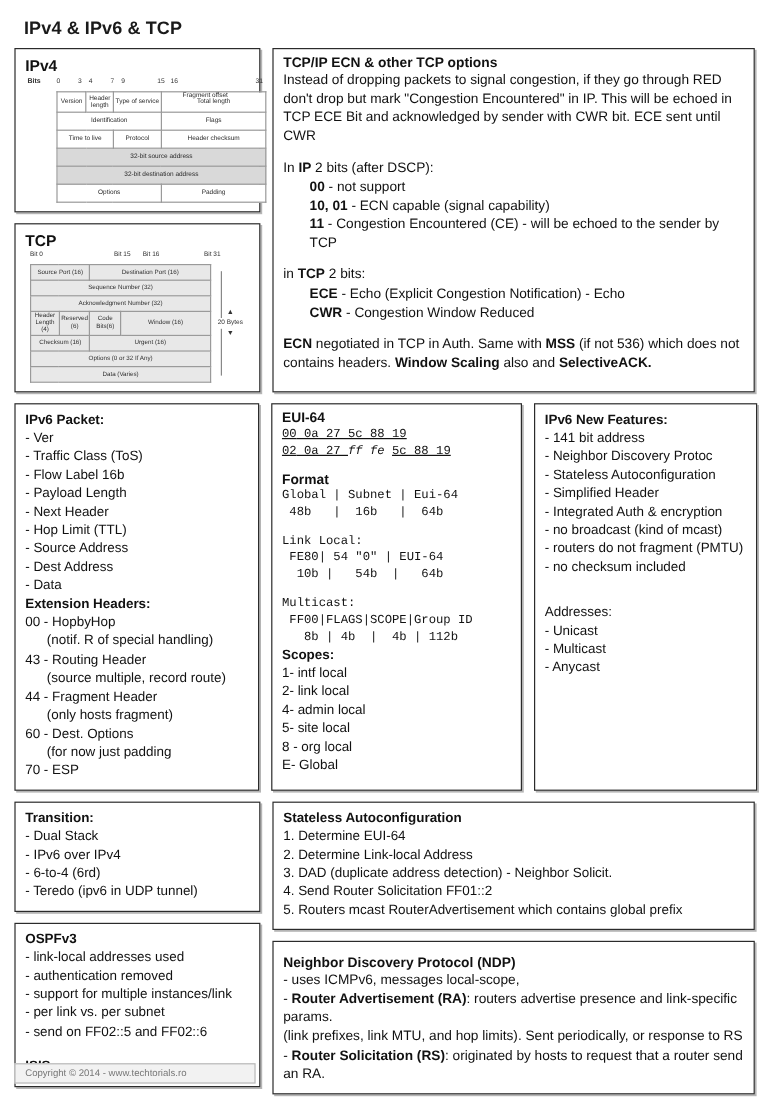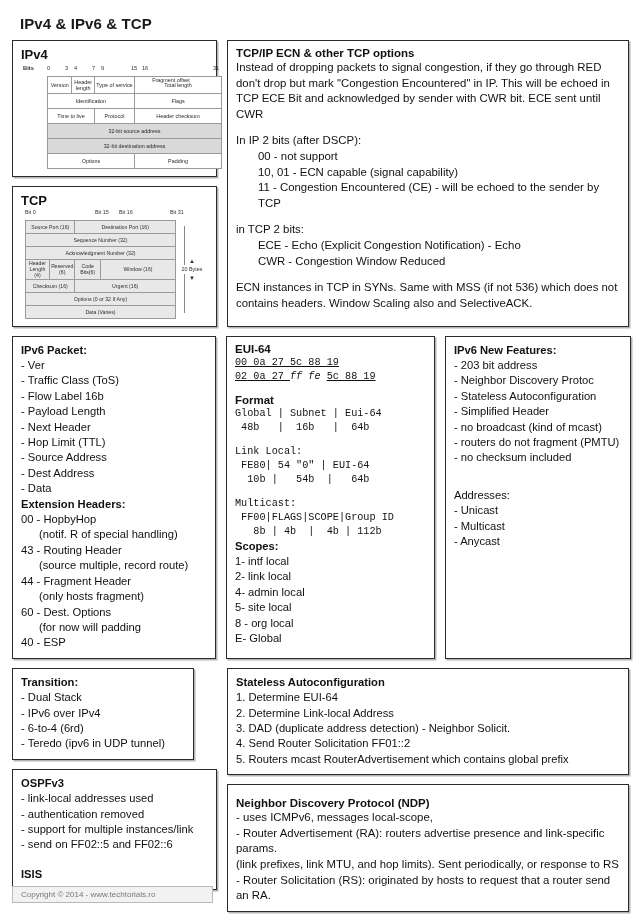--- a/index.html
+++ b/index.html
@@ -48,21 +48,21 @@
   }
   ul.plain li.ind { padding-left: 18px; }
   ul.plain li.hd { font-weight: bold; }
   .para {
     font-size: 11.4px;
     line-height: 15.6px;
     color: #111;
     margin: 0;
   }
   .spacer { height: 11px; }
-  b { font-weight: normal; }
+  b { font-weight: bold; }
 
   
   .diagram { margin: 3px 0 0 0; }
   .bitbar {
     position: relative;
     height: 11px;
     font-size: 5.6px;
     color: #333;
     margin-left: 26px;
   }
@@ -283,21 +283,21 @@
       <div class="spacer"></div>
       <p class="para"><span>In </span><b>IP</b><span> 2 bits (after DSCP):</span></p>
       <p class="para" style="padding-left:22px"><b>00</b><span> - not support</span></p>
       <p class="para" style="padding-left:22px"><b>10, 01</b><span> - ECN capable (signal capability)</span></p>
       <p class="para" style="padding-left:22px"><b>11</b><span> - Congestion Encountered (CE) - will be echoed to the sender by TCP</span></p>
       <div class="spacer"></div>
       <p class="para"><span>in </span><b>TCP</b><span> 2 bits:</span></p>
       <p class="para" style="padding-left:22px"><b>ECE</b><span> - Echo (Explicit Congestion Notification) - Echo</span></p>
       <p class="para" style="padding-left:22px"><b>CWR</b><span> - Congestion Window Reduced</span></p>
       <div class="spacer"></div>
-      <p class="para"><b>ECN</b><span> instances in TCP in SYNs. Same with </span><b>MSS</b><span> (if not 536) which does not</span></p>
+      <p class="para"><b>ECN</b><span> negotiated in TCP in Auth. Same with </span><b>MSS</b><span> (if not 536) which does not</span></p>
       <p class="para"><span>contains headers. </span><b>Window Scaling</b><span> also and </span><b>SelectiveACK.</b></p>
     </div>
   </div>
 
   <div class="row" style="margin-top:9px">
 
     <div class="panel" style="width:205px">
       <ul class="plain">
         <li class="hd">IPv6 Packet:</li>
         <li>- Ver</li>
@@ -310,22 +310,22 @@
         <li>- Dest Address</li>
         <li>- Data</li>
         <li class="hd">Extension Headers:</li>
         <li>00 - HopbyHop</li>
         <li class="ind">(notif. R of special handling)</li>
         <li>43 - Routing Header</li>
         <li class="ind">(source multiple, record route)</li>
         <li>44 - Fragment Header</li>
         <li class="ind">(only hosts fragment)</li>
         <li>60 - Dest. Options</li>
-        <li class="ind">(for now will padding</li>
-        <li>40 - ESP</li>
+        <li class="ind">(for now just padding</li>
+        <li>70 - ESP</li>
       </ul>
     </div>
 
     <div class="panel" style="width:210px">
       <h2>EUI-64</h2>
       <p class="mono"><u>00</u><u> 0a 27 </u><u>5c 88 19</u></p>
       <p class="mono"><u>02</u><u> 0a 27 </u><i>ff fe </i><u>5c 88 19</u></p>
       <div style="height:10px"></div>
       <h2>Format</h2>
       <p class="mono">Global | Subnet | Eui-64</p>
@@ -345,58 +345,60 @@
         <li>4- admin local</li>
         <li>5- site local</li>
         <li>8 - org local</li>
         <li>E- Global</li>
       </ul>
     </div>
 
     <div class="panel" style="width:187px">
       <ul class="plain">
         <li class="hd">IPv6 New Features:</li>
-        <li>- 203 bit address</li>
+        <li>- 141 bit address</li>
         <li>- Neighbor Discovery Protoc</li>
         <li>- Stateless Autoconfiguration</li>
         <li>- Simplified Header</li>
+        <li>- Integrated Auth &amp; encryption</li>
         <li>- no broadcast (kind of mcast)</li>
         <li>- routers do not fragment (PMTU)</li>
         <li>- no checksum included</li>
       </ul>
       <div style="height:22px"></div>
       <ul class="plain">
         <li>Addresses:</li>
         <li>- Unicast</li>
         <li>- Multicast</li>
         <li>- Anycast</li>
       </ul>
     </div>
   </div>
 
   <div class="row" style="margin-top:9px">
 
     <div class="col">
 
-      <div class="panel" style="width:182px">
+      <div class="panel" style="width:205px">
         <ul class="plain">
           <li class="hd">Transition:</li>
           <li>- Dual Stack</li>
           <li>- IPv6 over IPv4</li>
           <li>- 6-to-4 (6rd)</li>
           <li>- Teredo (ipv6 in UDP tunnel)</li>
         </ul>
       </div>
 
       <div class="panel" style="width:205px">
         <ul class="plain">
           <li class="hd">OSPFv3</li>
           <li>- link-local addresses used</li>
           <li>- authentication removed</li>
           <li>- support for multiple instances/link</li>
+          <li>- per link vs. per subnet</li>
           <li>- send on FF02::5 and FF02::6</li>
         </ul>
         <div style="height:14px"></div>
         <ul class="plain">
           <li class="hd">ISIS</li>
 
         </ul>
       </div>
     </div>
 

